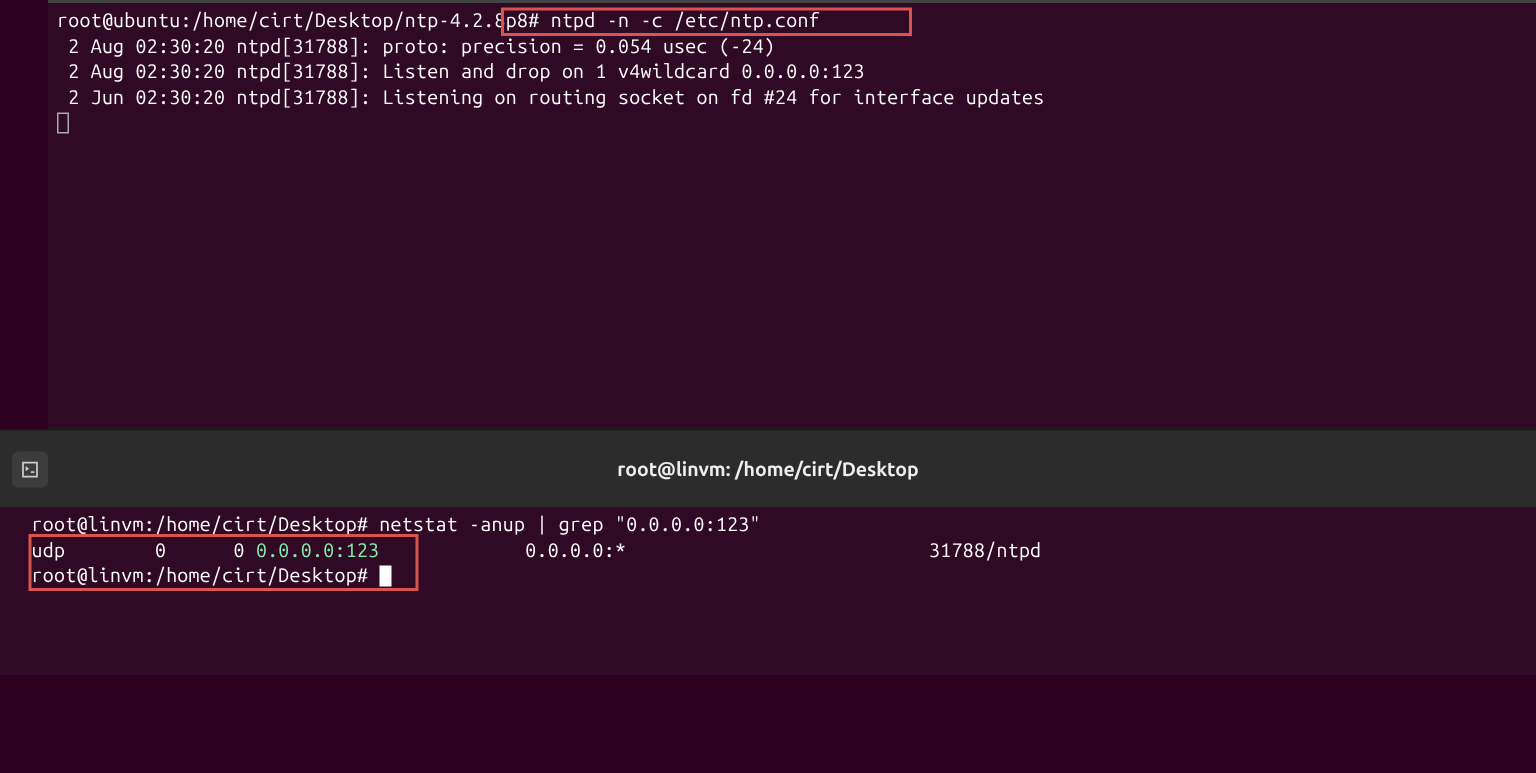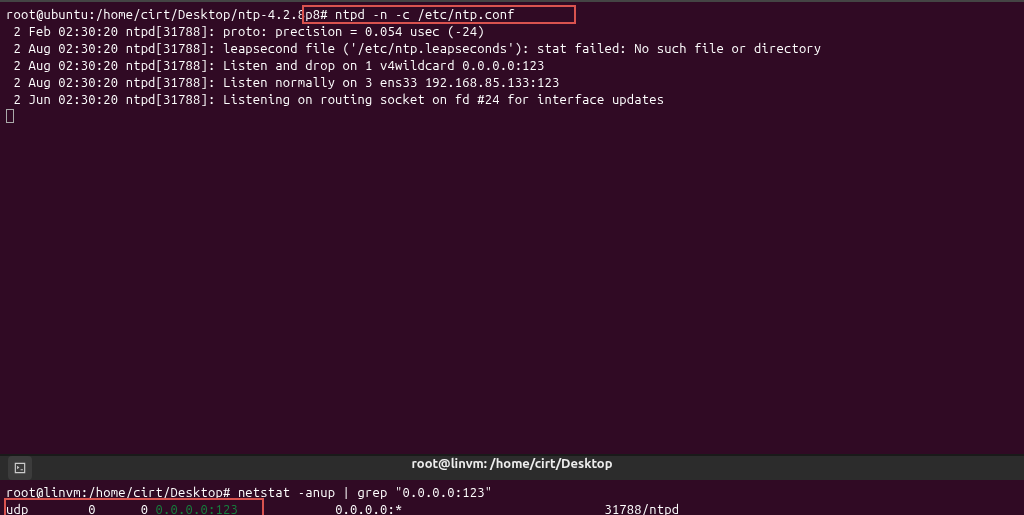--- a/index.html
+++ b/index.html
@@ -13,32 +13,34 @@
       background: #2c001e;
       color: #ffffff;
       width: 1024px;
       height: 515px;
       overflow: hidden;
       position: relative;
     }
     .terminal-top {
       background: #300a24;
       padding: 4px 6px;
-      height: 455px;
+      height: 286px;
       overflow: hidden;
       border-bottom: 1px solid #1a1a1a;
       border-top: 2px solid #444;
+      margin-left: 32px;
     }
     .terminal-bottom-container {
       position: relative;
     }
     .tab-bar {
       background: #2c2c2c;
-      height: 25px;
+      height: 52px;
       display: flex;
+      align-items: center;
       padding: 0 8px;
       border-top: 1px solid #1a1a1a;
     }
     .tab-icon {
       width: 24px;
       height: 24px;
       background: #3c3c3c;
       border-radius: 4px;
       display: flex;
       align-items: center;
@@ -54,38 +56,38 @@
     .tab-title {
       flex: 1;
       text-align: center;
       color: #eee;
       font-family: 'Ubuntu', sans-serif;
       font-weight: bold;
       font-size: 13px;
     }
     .terminal-bottom {
       background: #300a24;
-      padding: 4px 6px;
+      padding: 4px 21px;
       height: 112px;
     }
     .line {
       white-space: pre;
       line-height: 17px;
       letter-spacing: 0.2px;
     }
     .prompt {
       color: #ffffff;
     }
     .highlight-cmd {
       position: absolute;
       border: 2px solid #d9534f;
       pointer-events: none;
     }
     .red-text {
-      color: #15803d;
+      color: #86efac;
     }
     .cursor {
       display: inline-block;
       width: 8px;
       height: 14px;
       background: #ffffff;
       vertical-align: text-bottom;
     }
     .cursor-outline {
       display: inline-block;
@@ -96,24 +98,22 @@
       margin-top: 1px;
     }
   </style>
 </head>
 <body>
 
 <div class="terminal-top">
   <div style="position:relative;">
     <div class="highlight-cmd" style="left:296px; top:-1px; width:274px; height:19px;"></div>
     <div class="line"><span class="prompt">root@ubuntu:/home/cirt/Desktop/ntp-4.2.8p8#</span><span> ntpd -n -c /etc/ntp.conf</span></div>
-    <div class="line"> 2 Feb 02:30:20 ntpd[31788]: proto: precision = 0.054 usec (-24)</div>
-    <div class="line"> 2 Aug 02:30:20 ntpd[31788]: leapsecond file ('/etc/ntp.leapseconds'): stat failed: No such file or directory</div>
+    <div class="line"> 2 Aug 02:30:20 ntpd[31788]: proto: precision = 0.054 usec (-24)</div>
     <div class="line"> 2 Aug 02:30:20 ntpd[31788]: Listen and drop on 1 v4wildcard 0.0.0.0:123</div>
-    <div class="line"> 2 Aug 02:30:20 ntpd[31788]: Listen normally on 3 ens33 192.168.85.133:123</div>
     <div class="line"> 2 Jun 02:30:20 ntpd[31788]: Listening on routing socket on fd #24 for interface updates</div>
     <div class="line"><span class="cursor-outline"></span></div>
   </div>
 </div>
 
 <div class="terminal-bottom-container">
   <div class="tab-bar">
     <div class="tab-icon">
       <svg viewBox="0 0 24 24">
           <path d="M3 3h18v18H3V3zm2 2v14h14V5H5zm2 3l4 3-4 3V8zm6 6h4v2h-4v-2z"></path>

